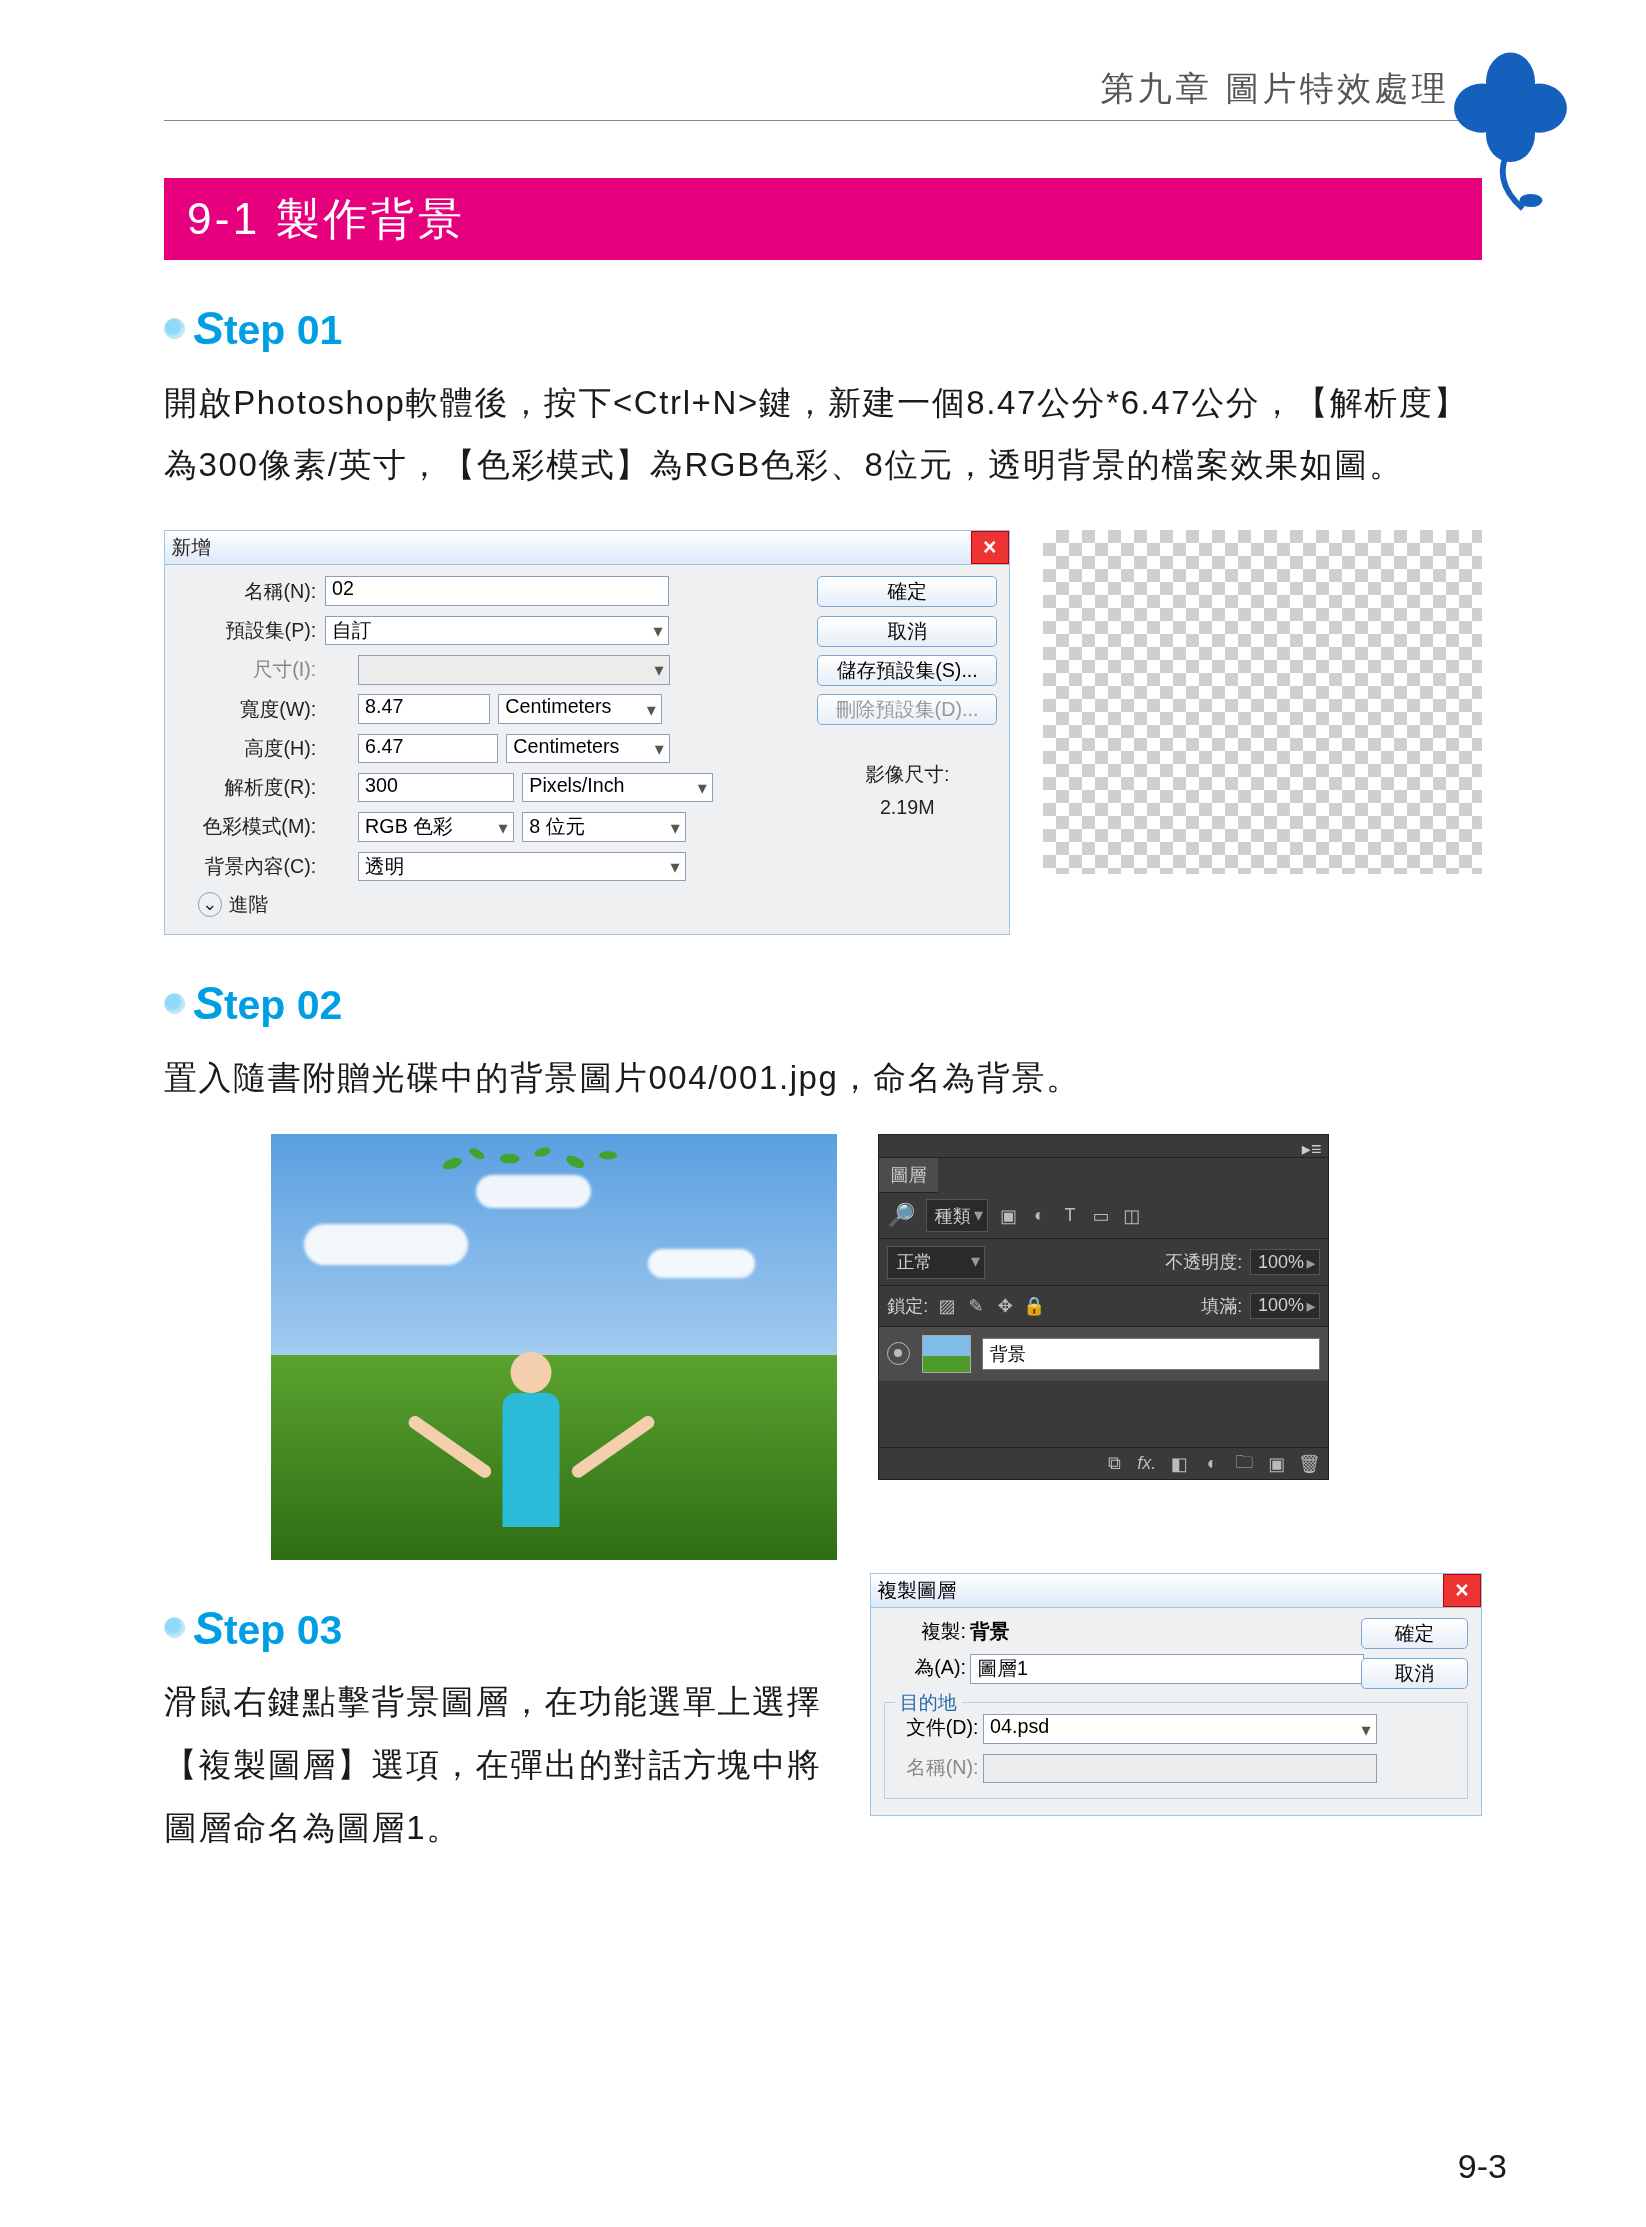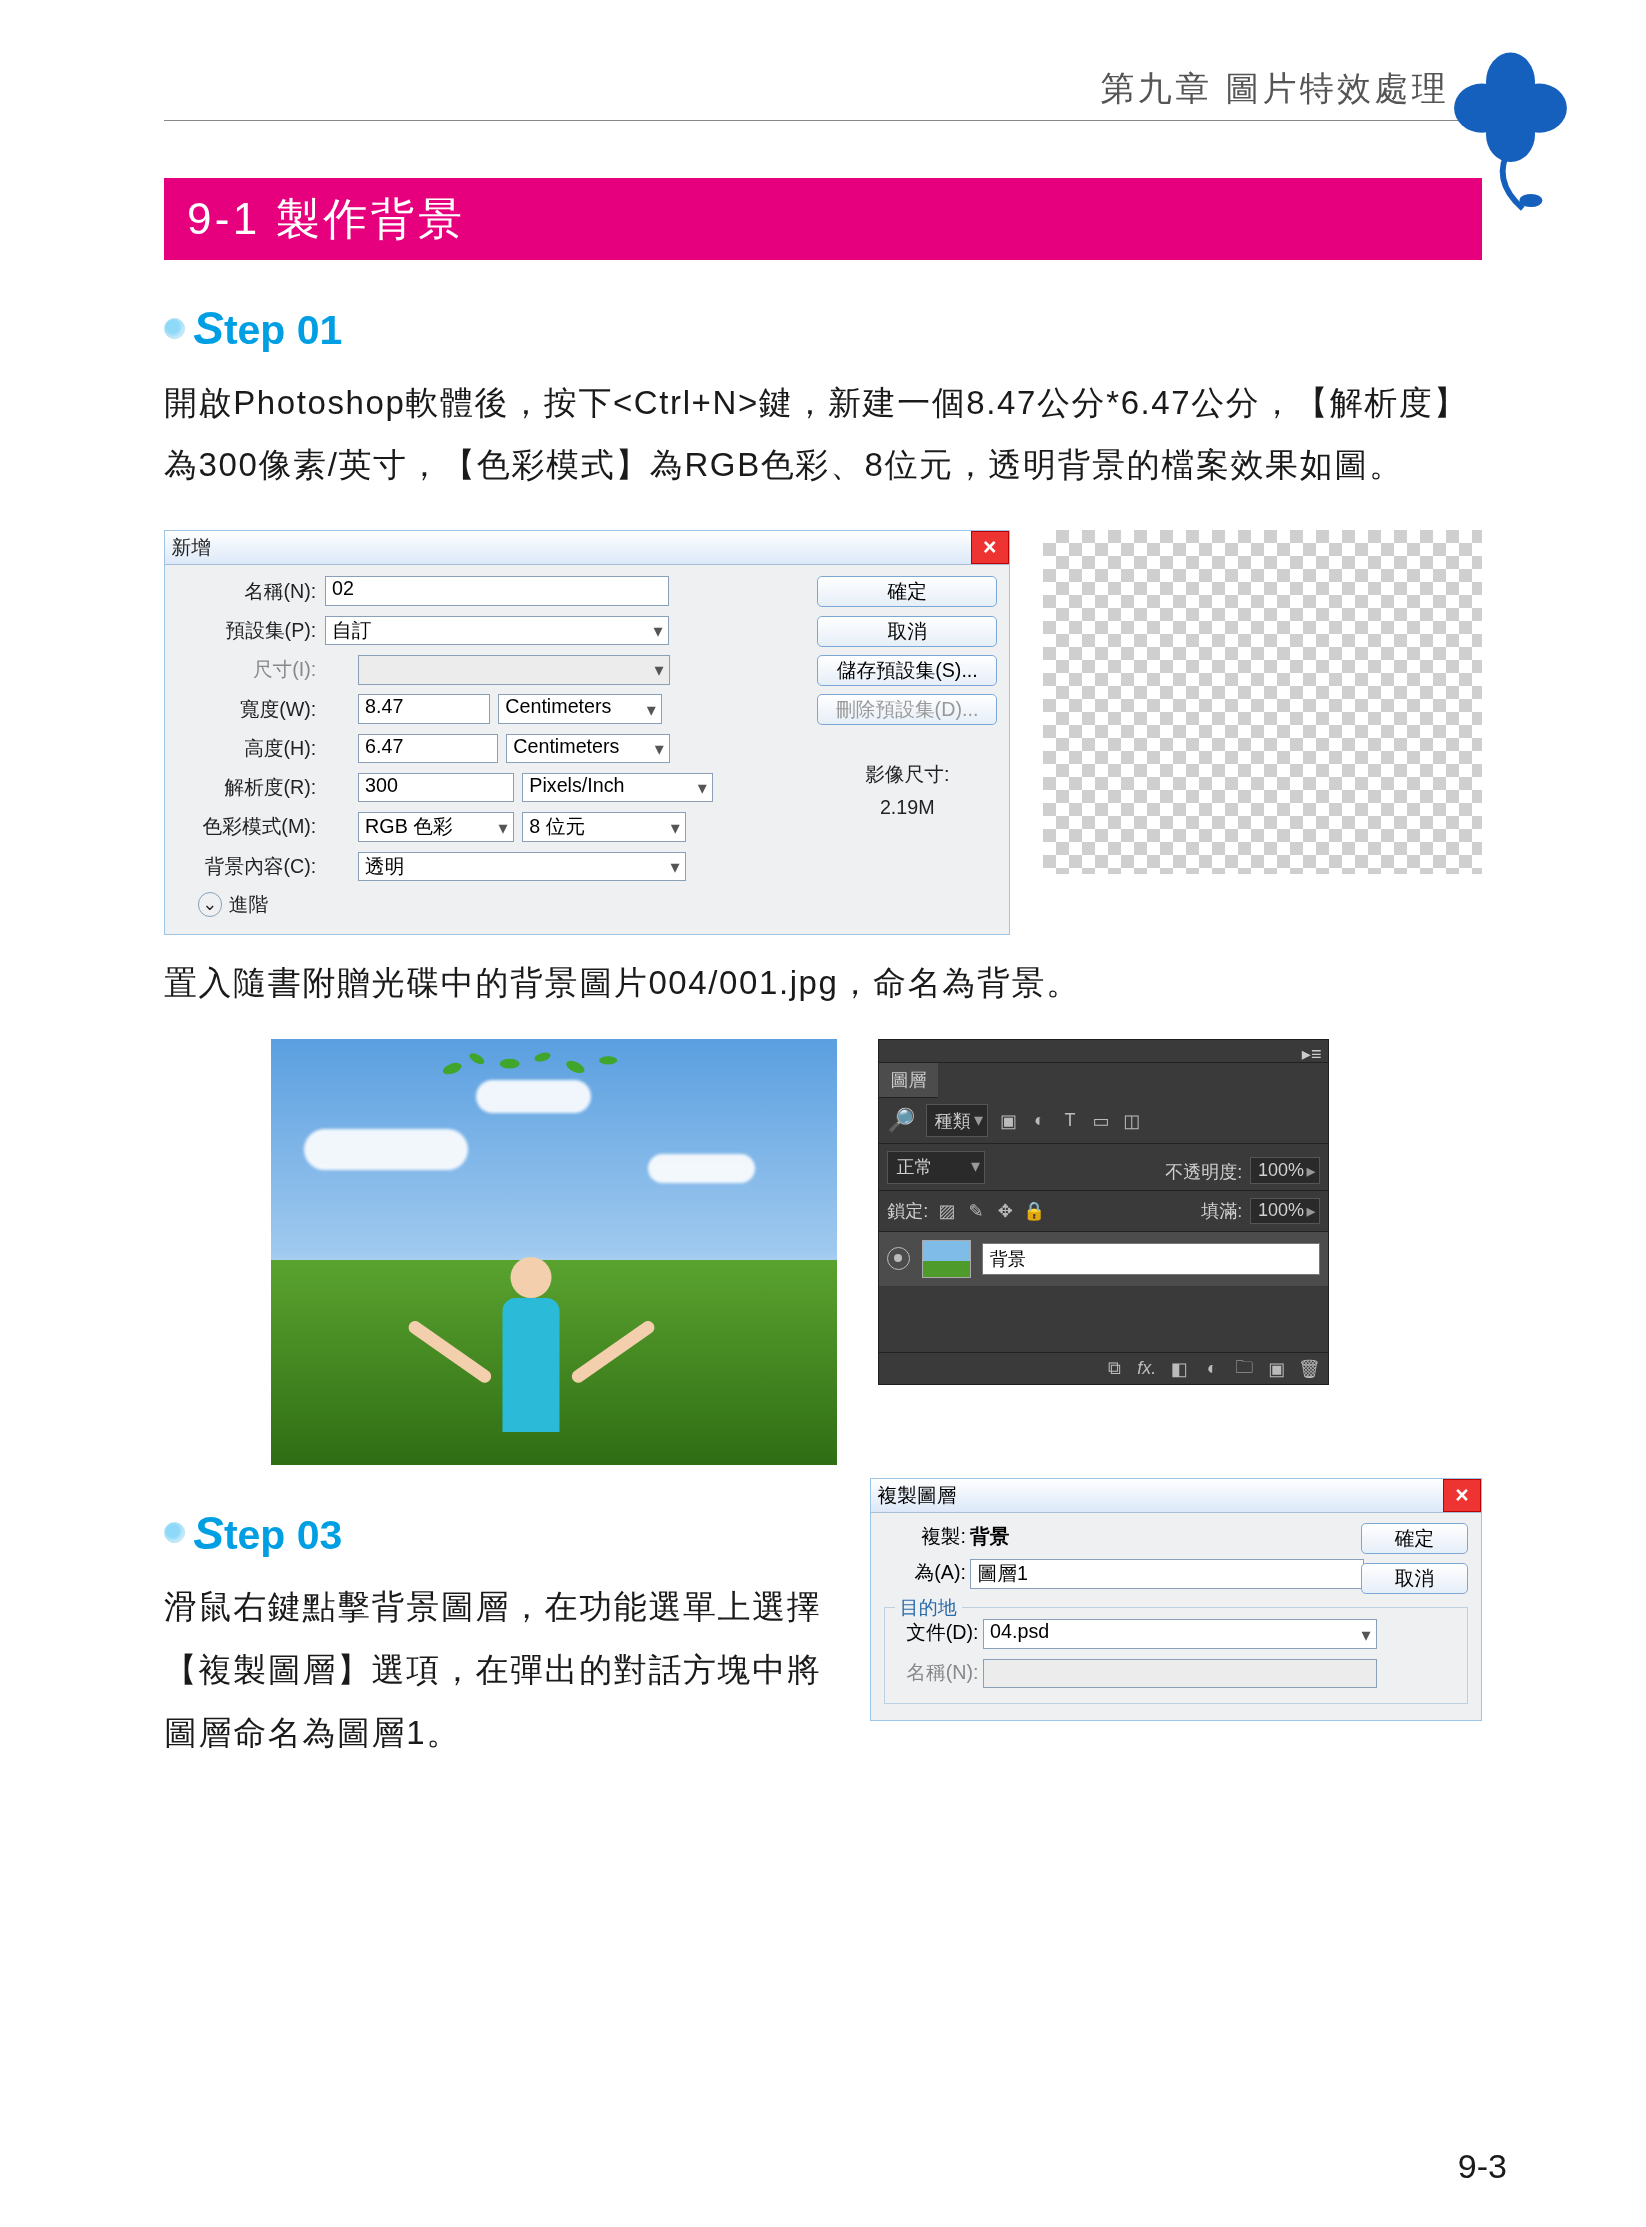--- a/index.html
+++ b/index.html
@@ -244,21 +244,21 @@
     border-bottom:0.8px solid #222;
   }
   .lp-select {
     background:#2a2a2a; border:0.8px solid #555;
     padding:3.3px 16.4px 3.3px 8.2px;
     position:relative;
   }
   .lp-select::after { content:"▾"; position:absolute; right:4.1px; top:3.3px; color:#999; }
   .lp-icon { width:21px; height:18px; display:flex; align-items:center; justify-content:center; color:#bbb; }
   .lp-row2 {
-    display:flex; align-items:flex-end; gap:8.2px;
+    display:flex; align-items:center; gap:8.2px;
     padding:6.6px 8.2px; border-bottom:0.8px solid #222;
   }
   .pct-box {
     background:#2a2a2a; border:0.8px solid #555;
     padding:1.6px 14.8px 1.6px 6.6px; position:relative;
   }
   .pct-box::after { content:"▸"; position:absolute; right:3.3px; top:1.6px; color:#999; }
   .lp-lock-row {
     display:flex; align-items:center; gap:8.2px; padding:6.6px 8.2px; border-bottom:0.8px solid #222;
   }
@@ -411,20 +411,24 @@
           <div class="img-size-box">
             <div>影像尺寸:</div>
             <div>2.19M</div>
           </div>
         </div>
       </div>
     </div>
     <div class="transparent-preview"></div>
   </div>
 
+  <div class="step-heading">
+    <span class="step-mark"></span>
+    <span><span class="s-big">S</span><span>tep 02</span></span>
+  </div>
   <div class="body-text">置入隨書附贈光碟中的背景圖片004/001.jpg，命名為背景。</div>
 
   <div class="step2-figure">
 
     <div class="bg-photo">
       <div class="sky"></div>
       <div class="cloud c1"></div>
         <div class="cloud c2"></div>
         <div class="cloud c3"></div>
       <div class="grass"></div>

